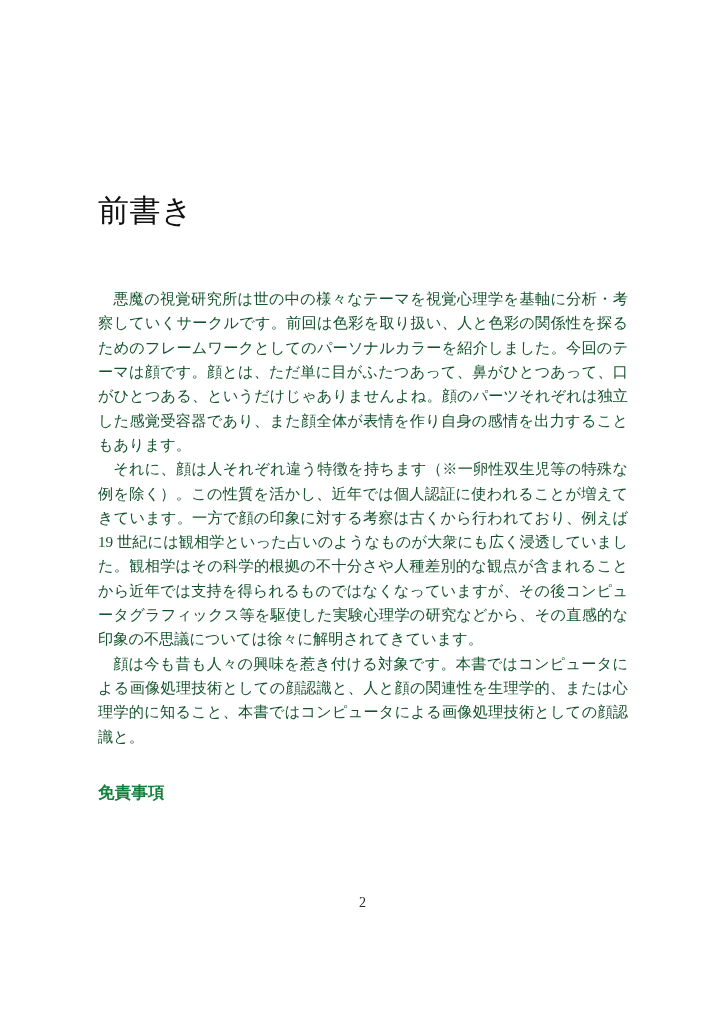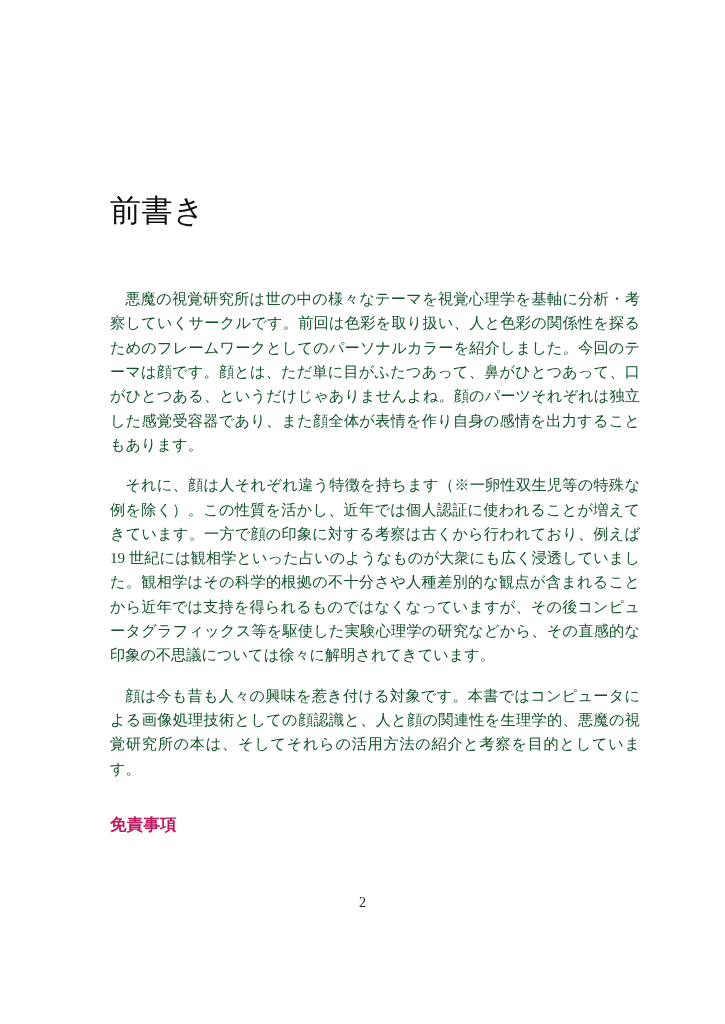--- a/index.html
+++ b/index.html
@@ -15,21 +15,21 @@
     height: 1024px;
     background: #ffffff;
     box-sizing: border-box;
     overflow: hidden;
     font-family: "Liberation Serif", "DejaVu Serif", serif;
     color: #1a1a1a;
   }
 
   .content {
     position: absolute;
-    left: 110px;
+    left: 98px;
     top: 0;
     width: 530px;
   }
 
   .chapter-title {
     font-family: "Liberation Sans", "DejaVu Sans", sans-serif;
     font-size: 31px;
     font-weight: 400;
     line-height: 1.2;
     letter-spacing: 0.5px;
@@ -49,32 +49,32 @@
     text-align: justify;
     text-justify: inter-character;
     text-indent: 1em;
     color: #14532d;
     word-break: break-all;
     -webkit-font-feature-settings: "palt" 0;
     font-feature-settings: "palt" 0;
   }
 
   p.para + p.para {
-    margin-top: 16px;
+    margin-top: 0;
   }
 
   .section-heading {
     font-family: "Liberation Sans", "DejaVu Sans", sans-serif;
     font-size: 16.5px;
     font-weight: 700;
     line-height: 1.3;
     margin: 0;
     padding-top: 33px;
     padding-bottom: 11px;
-    color: #be185d;
+    color: #15803d;
     letter-spacing: 0.2px;
   }
 
   .page-number {
     position: absolute;
     left: 0;
     right: 0;
     top: 896px;
     text-align: center;
     font-size: 14px;
@@ -88,21 +88,21 @@
 
 <div class="page">
 
   <div class="content">
 
     <h1 class="chapter-title">前書き</h1>
 
     <div class="body-block">
       <p class="para">悪魔の視覚研究所は世の中の様々なテーマを視覚心理学を基軸に分析・考察していくサークルです。前回は色彩を取り扱い、人と色彩の関係性を探るためのフレームワークとしてのパーソナルカラーを紹介しました。今回のテーマは顔です。顔とは、ただ単に目がふたつあって、鼻がひとつあって、口がひとつある、というだけじゃありませんよね。顔のパーツそれぞれは独立した感覚受容器であり、また顔全体が表情を作り自身の感情を出力することもあります。</p>
       <p class="para">それに、顔は人それぞれ違う特徴を持ちます（※一卵性双生児等の特殊な例を除く）。この性質を活かし、近年では個人認証に使われることが増えてきています。一方で顔の印象に対する考察は古くから行われており、例えば 19 世紀には観相学といった占いのようなものが大衆にも広く浸透していました。観相学はその科学的根拠の不十分さや人種差別的な観点が含まれることから近年では支持を得られるものではなくなっていますが、その後コンピュータグラフィックス等を駆使した実験心理学の研究などから、その直感的な印象の不思議については徐々に解明されてきています。</p>
-      <p class="para">顔は今も昔も人々の興味を惹き付ける対象です。本書ではコンピュータによる画像処理技術としての顔認識と、人と顔の関連性を生理学的、悪魔の視覚研究所の本は、そしてそれらの活用方法の紹介と考察を目的としています。</p>
+      <p class="para">顔は今も昔も人々の興味を惹き付ける対象です。本書ではコンピュータによる画像処理技術としての顔認識と、人と顔の関連性を生理学的、または心理学的に知ること、本書ではコンピュータによる画像処理技術としての顔認識と。</p>
     </div>
 
     <div>
       <h2 class="section-heading">免責事項</h2>
     </div>
 
   </div>
 
   <div class="page-number">2</div>
 

